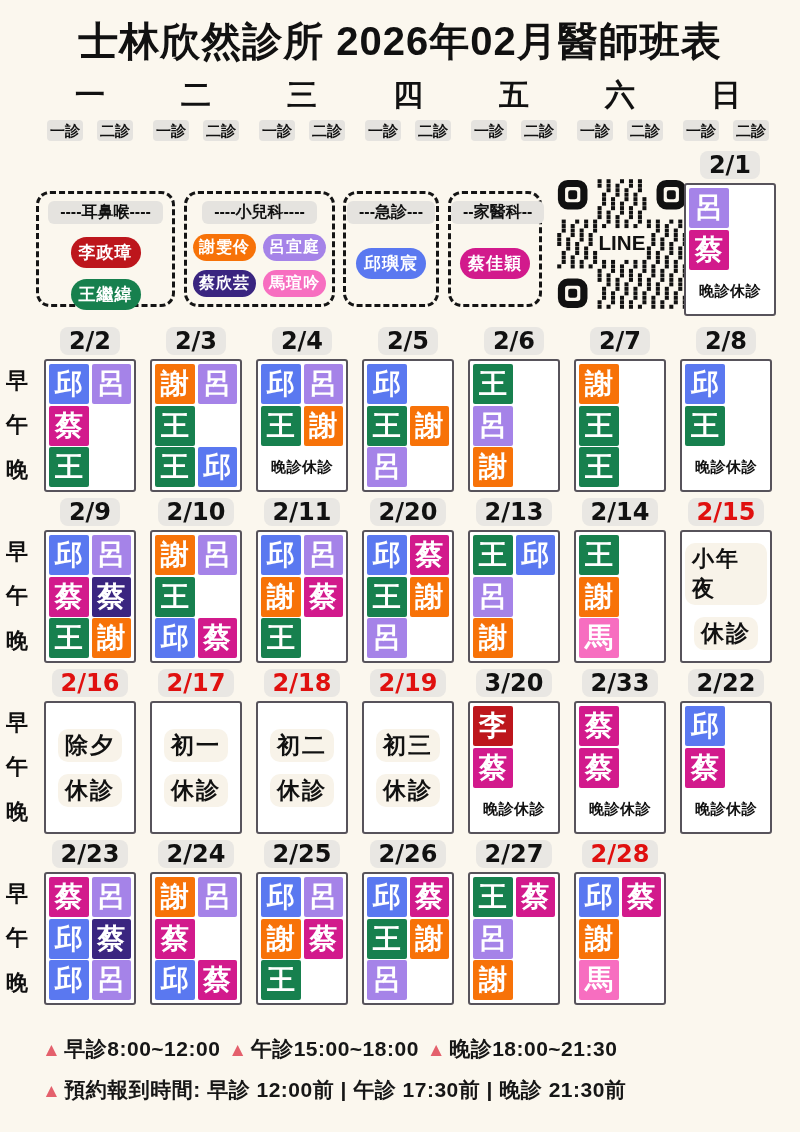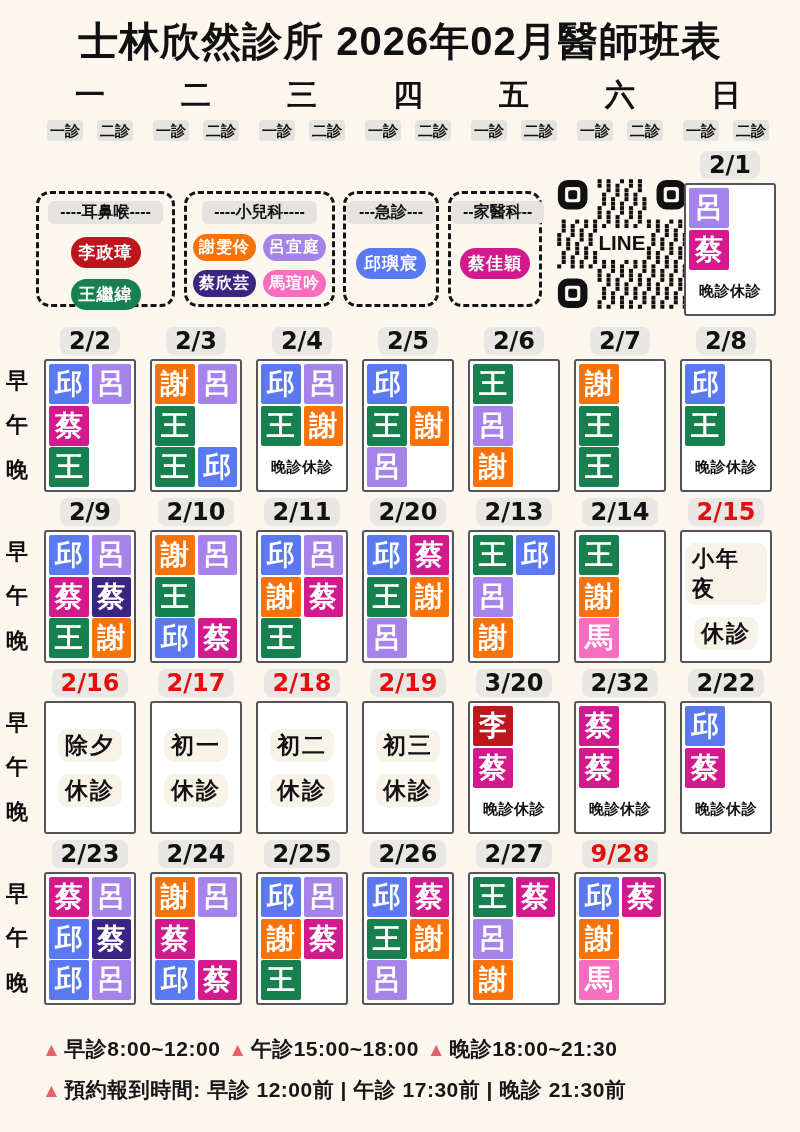--- a/index.html
+++ b/index.html
@@ -647,21 +647,21 @@
             </div>
             <div class="slot">
               <div class="sq" style="background: rgb(210, 26, 140);">蔡</div>
             </div>
             <div class="slot center">
               <div class="cell-note">晚診休診</div>
             </div>
           </div>
         </div>
         <div class="daycol">
-          <div class="badge">2/32</div>
+          <div class="badge">2/33</div>
           <div class="cell">
             <div class="slot">
               <div class="sq" style="background: rgb(210, 26, 140);">蔡</div>
             </div>
             <div class="slot">
               <div class="sq" style="background: rgb(210, 26, 140);">蔡</div>
             </div>
             <div class="slot center">
               <div class="cell-note">晚診休診</div>
             </div>
@@ -762,21 +762,21 @@
             </div>
             <div class="slot">
               <div class="sq" style="background: rgb(165, 131, 232);">呂</div>
             </div>
             <div class="slot">
               <div class="sq" style="background: rgb(247, 114, 8);">謝</div>
             </div>
           </div>
         </div>
         <div class="daycol">
-          <div class="badge red">9/28</div>
+          <div class="badge red">2/28</div>
           <div class="cell">
             <div class="slot">
               <div class="sq" style="background: rgb(90, 120, 240);">邱</div>
               <div class="sq" style="background: rgb(210, 26, 140);">蔡</div>
             </div>
             <div class="slot">
               <div class="sq" style="background: rgb(247, 114, 8);">謝</div>
             </div>
             <div class="slot">
               <div class="sq" style="background: rgb(247, 110, 192);">馬</div>

